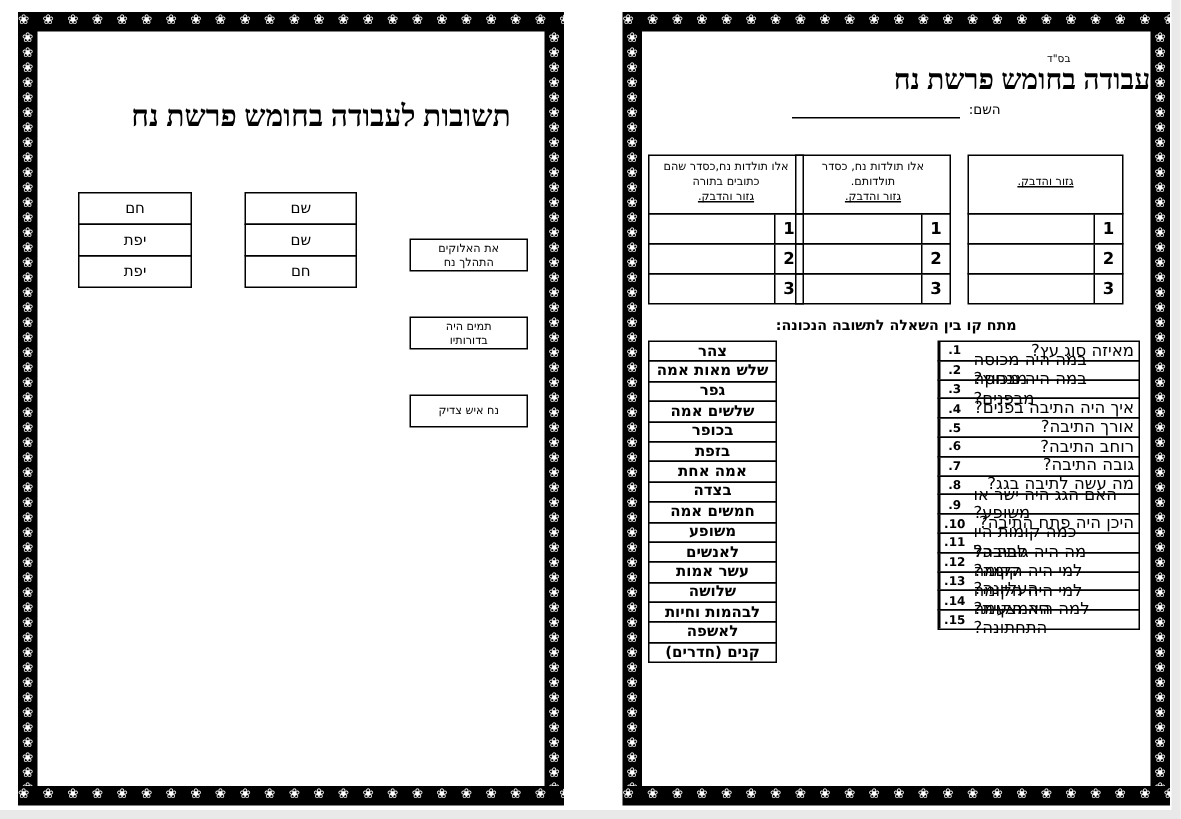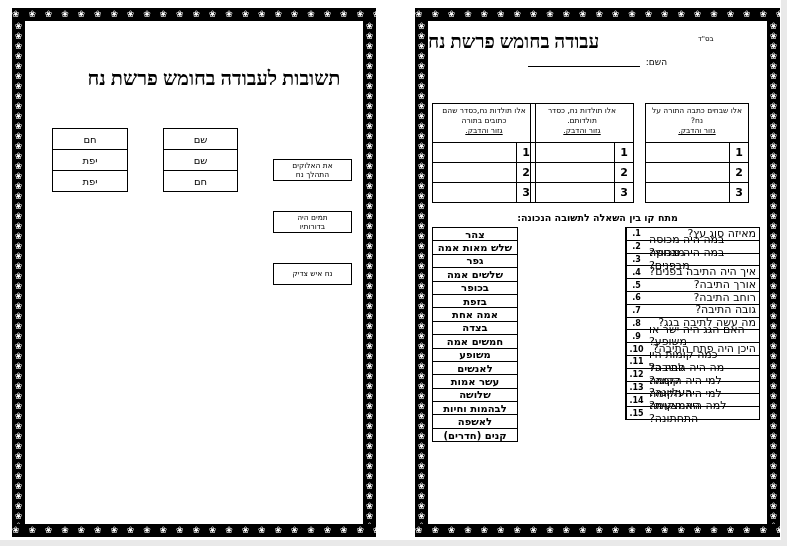--- a/index.html
+++ b/index.html
@@ -33,21 +33,21 @@
   .ans-col{position:absolute;top:108px;}
   .ans-col .cell{border:1px solid #000;margin-top:-1px;height:22px;
     display:flex;align-items:center;justify-content:center;text-align:center;
     box-sizing:border-box;}
   .col-heh{left:27px;width:76px;}   .col-heh .cell{font-size:10px;}
   .col-shem{left:138px;width:75px;} .col-shem .cell{font-size:10px;}
   .col-praise{left:248px;width:79px;} .col-praise .cell{font-size:7.5px;line-height:1.25;padding:0 14px;margin-top:30px;}
 
   
   .bsd{position:absolute;top:14px;left:270px;font-size:7px;}
-  .rp-title{margin-top:10px;text-align:left;font-size:19px;font-weight:600;}
+  .rp-title{margin-top:22px;text-align:right;font-size:19px;font-weight:600;}
   .name-row{margin-top:3px;text-align:center;font-size:9px;}
   .name-line{display:inline-block;width:112px;border-bottom:1px solid #000;
     height:10px;margin-right:3px;vertical-align:bottom;}
 
   .cut-box{position:absolute;top:82px;width:104px;box-sizing:border-box;}
   .cut-head{border:1px solid #000;min-height:40px;box-sizing:border-box;
     font-size:7.5px;line-height:1.35;text-align:center;padding:2px 3px;}
   .cut-head .instr{text-decoration:underline;}
   .box-a{left:217px;} .box-b{left:102px;} .box-c{left:4px;}
   .slot{border:1px solid #000;margin-top:-1px;height:21px;display:flex;
@@ -116,21 +116,21 @@
   <div class="page-inner">
     <div class="bsd">בס"ד</div>
     <div class="rp-title serif">עבודה בחומש פרשת נח</div>
     <div class="name-row">
       <span>השם:</span>
       <span class="name-line"></span>
     </div>
 
     <div class="cut-box box-a">
       <div class="cut-head">
-        <span>אלו שבחים כתבה התורה על נח?</span><br>
+        <br>
         <span class="instr">גזור והדבק.</span>
       </div>
       <div class="slot">
           <div class="slot-num">1</div>
           <div class="slot-space"></div>
         </div>
       <div class="slot">
           <div class="slot-num">2</div>
           <div class="slot-space"></div>
         </div>

